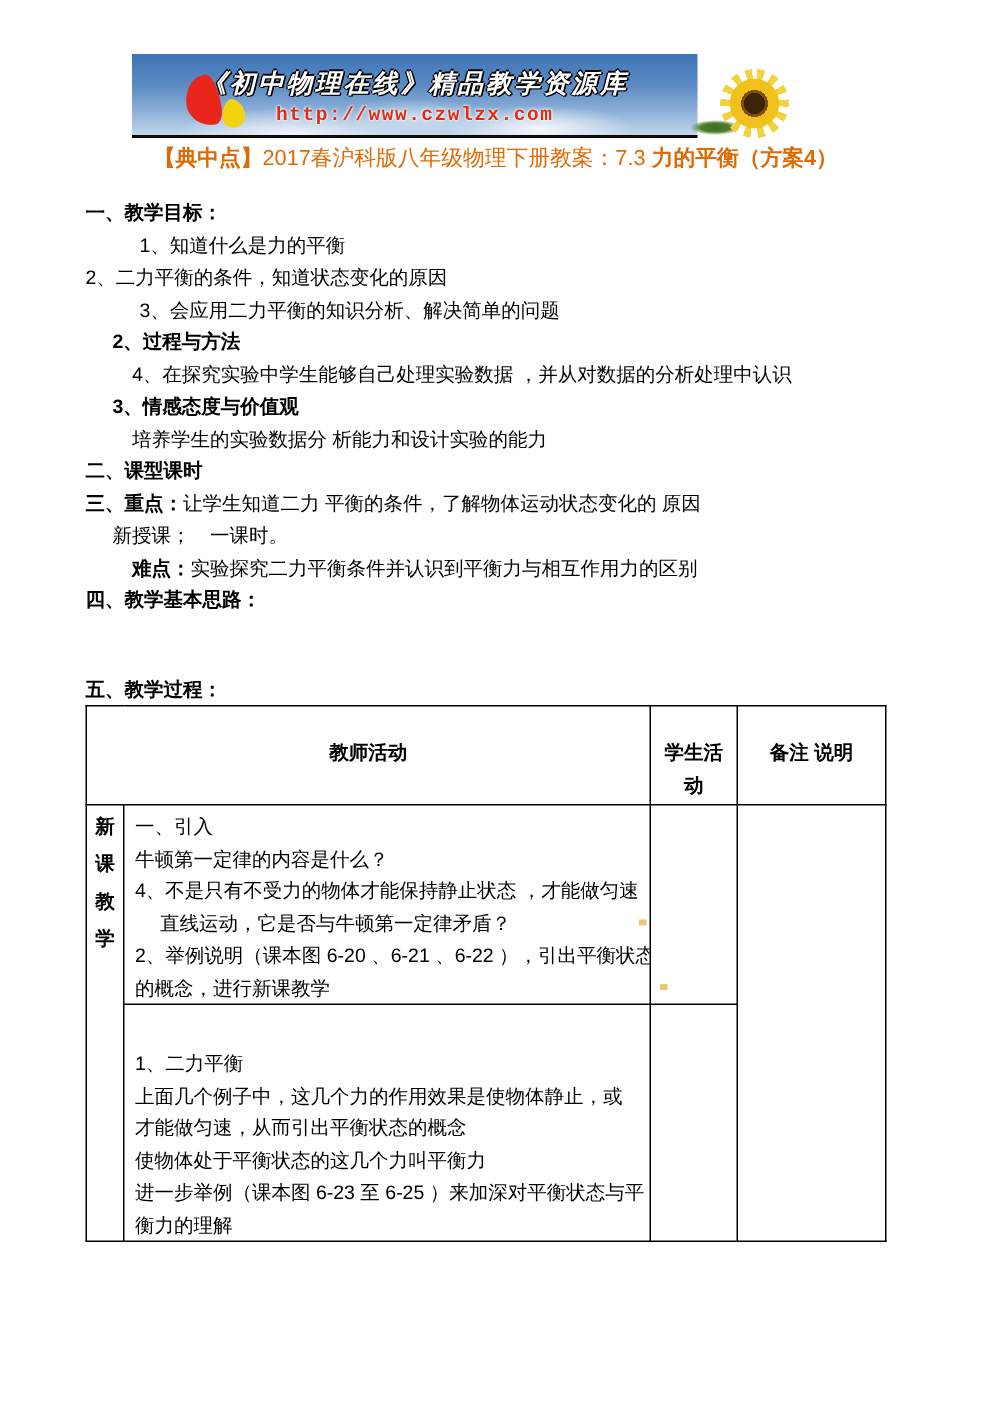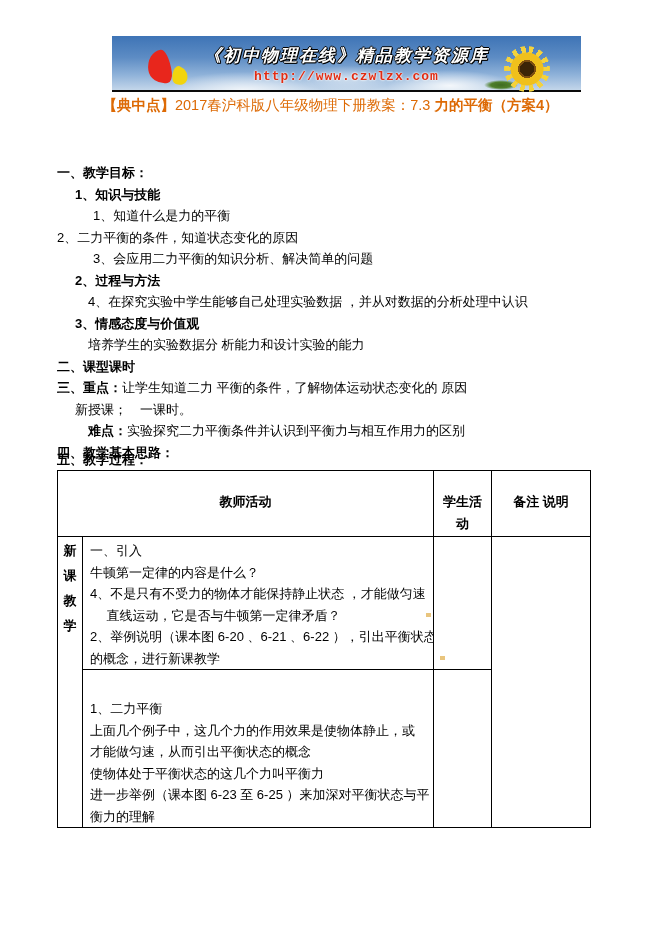--- a/index.html
+++ b/index.html
@@ -1,26 +1,26 @@
 <!DOCTYPE html>
 <html><head>
 <meta charset="utf-8">
 <style>
   html,body{margin:0;padding:0;background:#ffffff;}
   #page{position:relative;width:661px;height:936px;background:#ffffff;overflow:hidden;
         font-family:"Liberation Sans","DejaVu Sans",sans-serif;color:#000;}
 
   
-  .banner{position:absolute;left:88px;top:36px;width:469px;height:54px;
+  .banner{position:absolute;left:88px;top:36px;width:377px;height:54px;
     background:
       radial-gradient(90px 22px at 72% 92%, rgba(255,255,255,.85), rgba(255,255,255,0) 70%),
       radial-gradient(110px 26px at 28% 100%, rgba(255,255,255,.75), rgba(255,255,255,0) 70%),
       radial-gradient(70px 18px at 50% 78%, rgba(255,255,255,.5), rgba(255,255,255,0) 70%),
       linear-gradient(180deg,#3e74b6 0%,#5d8cc4 40%,#8fb2d9 72%,#c3d6ea 100%);
-    border-bottom:2px solid #0a0a0a;margin-left:24px;}
+    border-bottom:2px solid #0a0a0a;}
   .logo-red{position:absolute;left:36px;top:14px;width:23px;height:34px;background:#e8261c;
     border-radius:65% 35% 25% 75% / 55% 70% 30% 45%;transform:rotate(-8deg);}
   .logo-yellow{position:absolute;left:60px;top:31px;width:16px;height:18px;background:#f2d40e;
     border-radius:25% 75% 55% 45% / 35% 60% 40% 65%;transform:rotate(22deg);}
   .banner-text{position:absolute;left:0;top:8px;width:100%;text-align:center;}
   .banner-title{font-size:17px;font-weight:bold;font-style:italic;color:#ffffff;letter-spacing:2px;
     text-shadow:-1px 0 #000,1px 0 #000,0 -1px #000,0 1px #000,1px 1px #000;}
   .banner-url{margin-top:2px;font-size:13px;font-weight:bold;color:#e02c14;letter-spacing:1px;
     font-family:"Liberation Mono","DejaVu Sans Mono",monospace;
     text-shadow:0 0 2px #fff,0 0 2px #fff;}
@@ -30,21 +30,21 @@
       repeating-conic-gradient(from 5deg, #f4d23c 0deg 13deg, rgba(244,210,60,0) 13deg 26deg);}
   .foliage{position:absolute;left:372px;top:44px;width:34px;height:10px;border-radius:50%;
     background:radial-gradient(closest-side,#3f6b22,#4e7f2a 60%,rgba(78,127,42,0) 100%);}
 
   
   .doc-title{position:absolute;left:0;top:96px;width:100%;text-align:center;
     font-size:14.5px;color:#dd6a05;}
   .doc-title .bld{font-weight:bold;}
 
   
-  .doc-body{position:absolute;left:57px;top:131px;width:560px;font-size:13px;margin-top:31px;}
+  .doc-body{position:absolute;left:57px;top:131px;width:560px;font-size:13px;}
   .ln{height:21.5px;line-height:21.5px;white-space:pre;}
   .bld{font-weight:bold;}
   .i0{padding-left:0;}
   .i1{padding-left:18px;}
   .i15{padding-left:31px;}
   .i2{padding-left:36px;}
   .proc-head{position:absolute;left:57px;top:451px;font-size:13px;font-weight:bold;}
 
   
   table.proc{position:absolute;left:57px;top:470px;width:533px;border-collapse:collapse;table-layout:fixed;}
@@ -83,21 +83,20 @@
     <span class="foliage"></span>
     <span class="sunflower"></span>
   </div>
 
   <div class="doc-title">
     <span class="bld">【典中点】</span><span>2017春沪科版八年级物理下册教案：7.3</span> <span class="bld">力的平衡（方案4）</span>
   </div>
 
   <div class="doc-body">
     <div class="ln i0"><span class="bld">一、教学目标：</span><span></span></div>
-    <div class="ln i1"><span class="bld">1、知识与技能</span><span></span></div>
     <div class="ln i2"><span class="bld"></span><span>1、知道什么是力的平衡</span></div>
     <div class="ln i0"><span class="bld"></span><span>2、二力平衡的条件，知道状态变化的原因</span></div>
     <div class="ln i2"><span class="bld"></span><span>3、会应用二力平衡的知识分析、解决简单的问题</span></div>
     <div class="ln i1"><span class="bld">2、过程与方法</span><span></span></div>
     <div class="ln i15"><span class="bld"></span><span>4、在探究实验中学生能够自己处理实验数据 ，并从对数据的分析处理中认识</span></div>
     <div class="ln i1"><span class="bld">3、情感态度与价值观</span><span></span></div>
     <div class="ln i15"><span class="bld"></span><span>培养学生的实验数据分 析能力和设计实验的能力</span></div>
     <div class="ln i0"><span class="bld">二、课型课时</span><span></span></div>
     <div class="ln i0"><span class="bld">三、重点：</span><span>让学生知道二力 平衡的条件，了解物体运动状态变化的 原因</span></div>
     <div class="ln i1"><span class="bld"></span><span>新授课；　一课时。</span></div>

